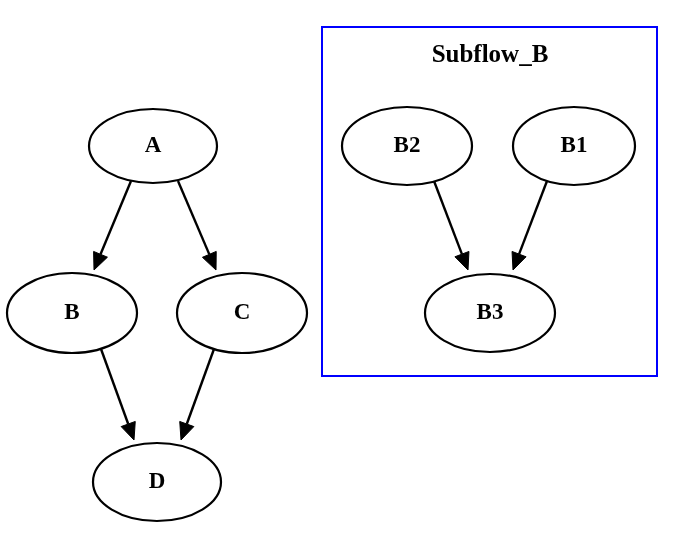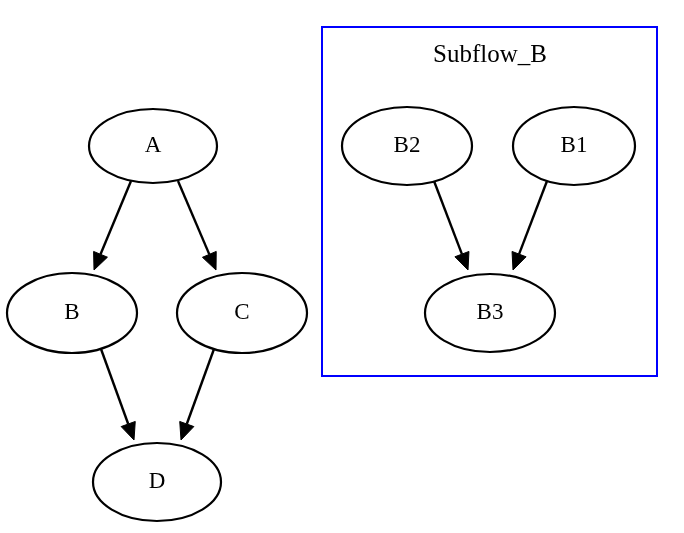--- a/index.html
+++ b/index.html
@@ -9,20 +9,21 @@
   }
   body {
     font-family: "Liberation Serif", "DejaVu Serif", serif;
   }
   #canvas {
     position: relative;
     width: 684px;
     height: 533px;
     background: #ffffff;
     overflow: hidden;
+    font-weight: bold;
   }
   svg#graph {
     display: block;
     width: 684px;
     height: 533px;
   }
   .node-ellipse {
     fill: #ffffff;
     stroke: #000000;
     stroke-width: 2.2;

